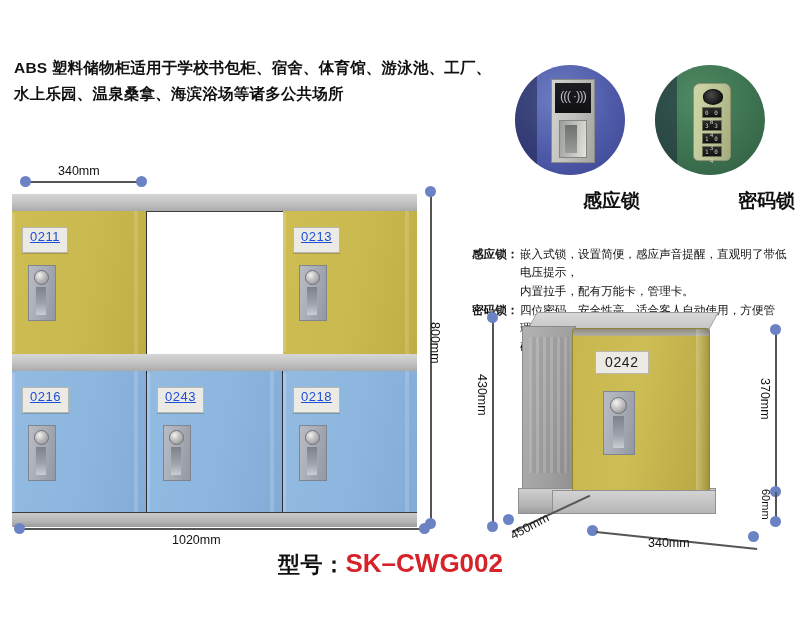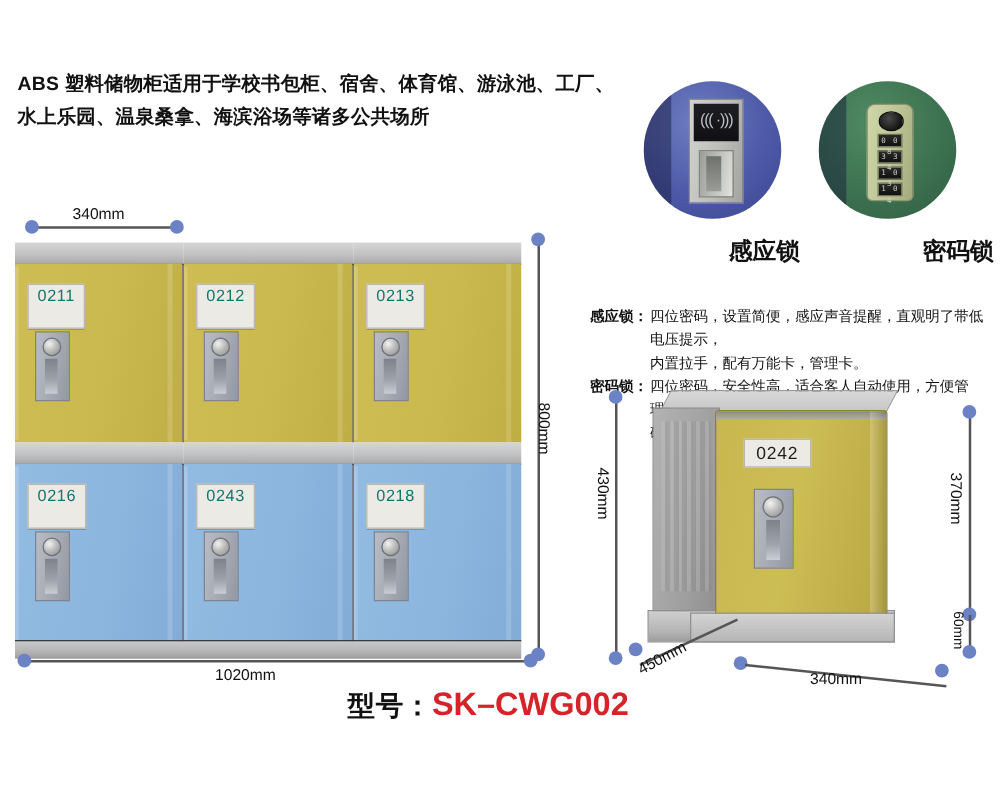--- a/index.html
+++ b/index.html
@@ -52,23 +52,24 @@
   }
   .door .glint{
     position:absolute;top:2px;bottom:2px;left:0;width:3px;
     background:rgba(255,255,255,.18);
   }
 
   
   .plate{
     position:absolute;left:10px;top:16px;
     background:#eceae4;border:1px solid #b9b7b0;
-    padding:1px 7px 18px 7px;
-    font-size:13px;line-height:15px;color:#0f766e;letter-spacing:.5px;
+    padding:1px 7px 8px 7px;
+    font-size:13px;line-height:15px;color:#1d4ed8;letter-spacing:.5px;
     box-shadow:0 1px 0 rgba(0,0,0,.18);
+    text-decoration:underline;
   }
 
   
   .lock{
     position:absolute;left:16px;top:54px;width:26px;height:54px;
     background:linear-gradient(100deg,#b9bcc4 0%,#a7abb4 50%,#9298a3 100%);
     border:1px solid #7f848e;
   }
   .lock .cyl{
     position:absolute;left:5px;top:4px;width:13px;height:13px;border-radius:50%;
@@ -239,28 +240,20 @@
           <div class="glint"></div>
           <div class="plate">0211</div>
           <div class="lock">
             <div class="cyl"></div>
             <div class="slot"></div>
           </div>
         </div>
       </div>
       <div class="cell c1">
         <div class="frame"></div>
-        <div class="door yellow">
-          <div class="glint"></div>
-          <div class="plate">0212</div>
-          <div class="lock">
-            <div class="cyl"></div>
-            <div class="slot"></div>
-          </div>
-        </div>
       </div>
       <div class="cell c2">
         <div class="frame"></div>
         <div class="door yellow">
           <div class="glint"></div>
           <div class="plate">0213</div>
           <div class="lock">
             <div class="cyl"></div>
             <div class="slot"></div>
           </div>
@@ -344,21 +337,21 @@
       </div>
     </div>
   </div>
 
   <div class="lock-caption" style="left:510px;top:188px;">感应锁</div>
   <div class="lock-caption" style="left:665px;top:188px;">密码锁</div>
 
   <div class="desc">
     <p>
       <b>感应锁：</b>
-      <span>四位密码，设置简便，感应声音提醒，直观明了带低电压提示，</span>
+      <span>嵌入式锁，设置简便，感应声音提醒，直观明了带低电压提示，</span>
     </p>
     <p>
       <span>内置拉手，配有万能卡，管理卡。</span>
     </p>
     <p>
       <b>密码锁：</b>
       <span>四位密码，安全性高，适合客人自动使用，方便管理，遗忘密</span>
     </p>
     <p>
       <span>码时可用管理员钥匙开锁。</span>

